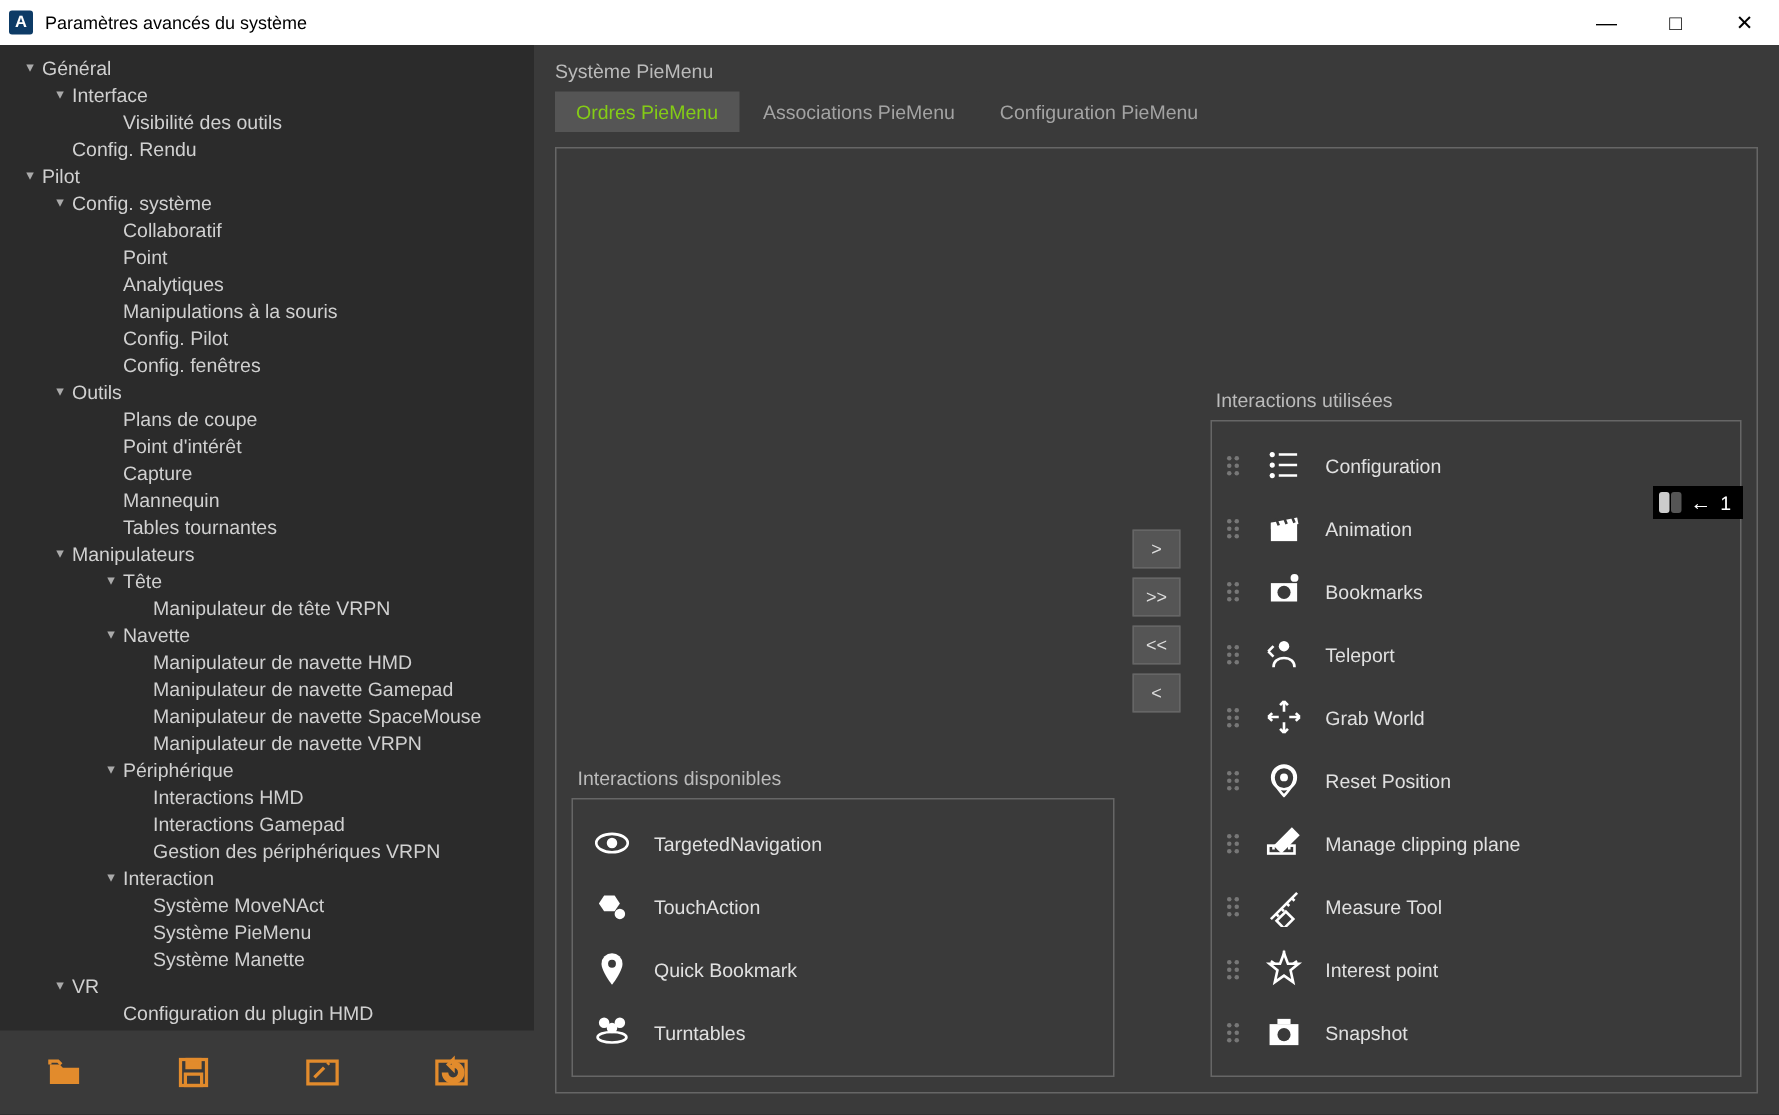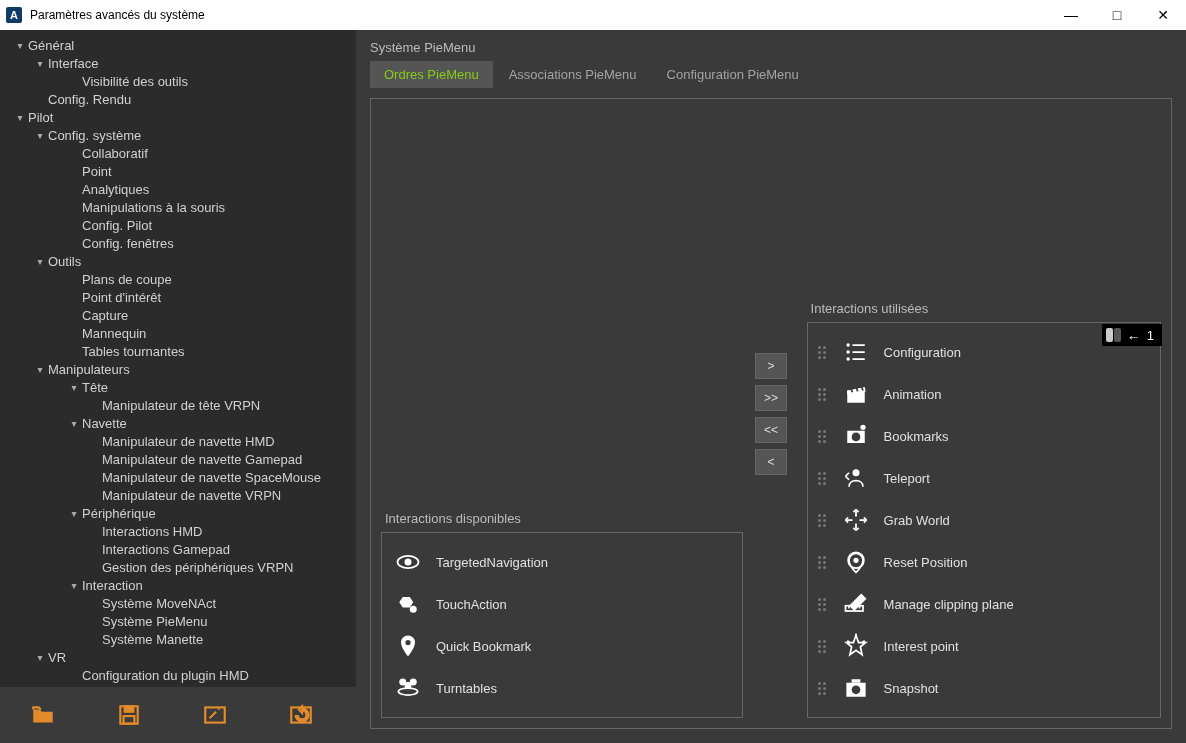--- a/index.html
+++ b/index.html
@@ -489,20 +489,44 @@
                   <span></span>
                   <span></span>
                 </div>
                 <div class="row">
                   <span></span>
                   <span></span>
                 </div>
               </div>
               <div class="item-icon">
                 <svg viewBox="0 0 32 32" fill="none" stroke="#fff" stroke-width="2">
+                  <path d="M6 26L26 6"></path>
+                  <rect x="4" y="20" width="10" height="8" transform="rotate(-45 16 16)"></rect>
+                  <path d="M10 22l2 2M14 18l2 2M18 14l2 2M22 10l2 2"></path>
+                </svg>
+              </div>
+              <div class="item-text">Measure Tool</div>
+            </div>
+            <div class="list-item">
+              <div class="drag-dots">
+                <div class="row">
+                  <span></span>
+                  <span></span>
+                </div>
+                <div class="row">
+                  <span></span>
+                  <span></span>
+                </div>
+                <div class="row">
+                  <span></span>
+                  <span></span>
+                </div>
+              </div>
+              <div class="item-icon">
+                <svg viewBox="0 0 32 32" fill="none" stroke="#fff" stroke-width="2">
                   <path d="M16 4l3 8h8l-6 5 2 9-7-5-7 5 2-9-6-5h8z"></path>
                   <path d="M16 2v4M6 10l3 2M26 10l-3 2"></path>
                 </svg>
               </div>
               <div class="item-text">Interest point</div>
             </div>
             <div class="list-item">
               <div class="drag-dots">
                 <div class="row">
                   <span></span>

